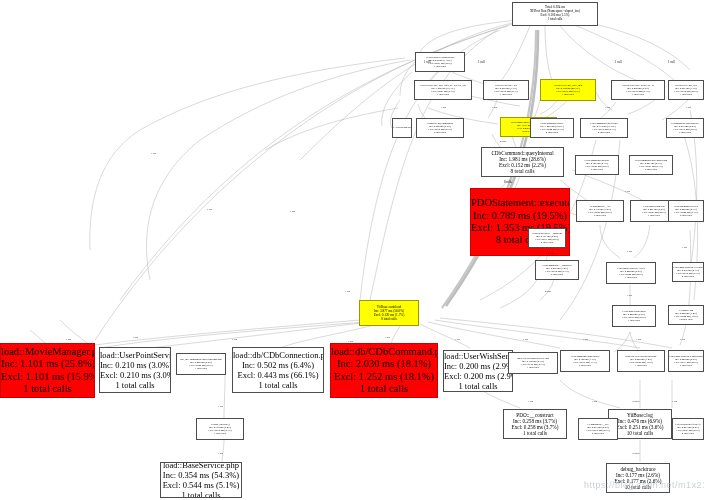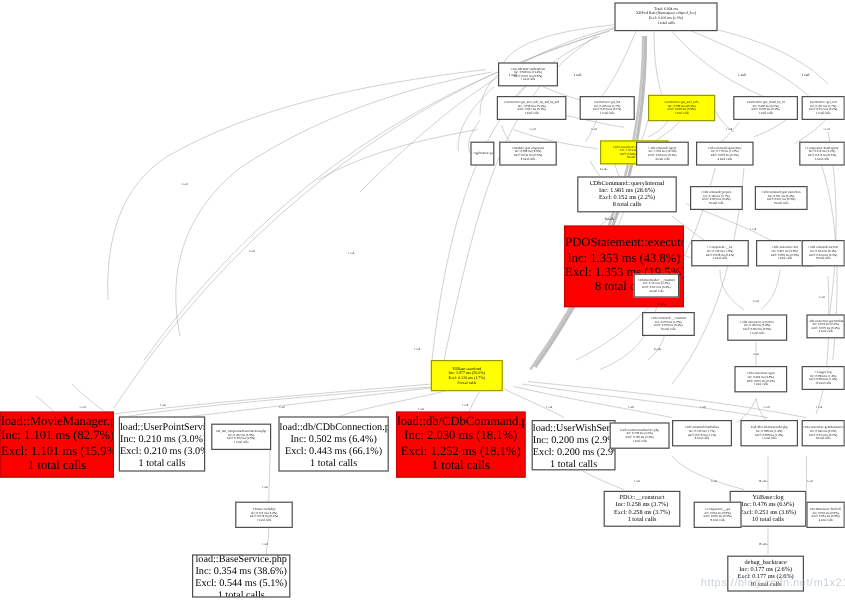--- a/index.html
+++ b/index.html
@@ -136,35 +136,35 @@
 
   <div class="node root t-root" style="left:512px;top:2px;width:86px;height:24px;">
     <span class="ln">Total: 6.924 ms</span>
     <span class="ln">XHProf Run (Namespace=xhprof_foo)</span>
     <span class="ln">Excl: 0.106 ms (1.5%)</span>
     <span class="ln">1 total calls</span>
   </div>
 
   <div class="node red t-xl" style="left:0px;top:343px;width:95px;height:55px;">
     <span class="ln">load::MovieManager.php</span>
-    <span class="ln">Inc: 1.101 ms (82.7%)</span>
+    <span class="ln">Inc: 1.101 ms (25.8%)</span>
     <span class="ln">Excl: 1.101 ms (15.9%)</span>
     <span class="ln">1 total calls</span>
   </div>
 
   <div class="node red t-xl" style="left:330px;top:343px;width:108px;height:55px;">
     <span class="ln">load::db/CDbCommand.php</span>
     <span class="ln">Inc: 2.030 ms (18.1%)</span>
     <span class="ln">Excl: 1.252 ms (18.1%)</span>
     <span class="ln">1 total calls</span>
   </div>
 
   <div class="node red t-xl" style="left:470px;top:188px;width:100px;height:68px;">
     <span class="ln">PDOStatement::execute</span>
-    <span class="ln">Inc: 1.353 ms (43.8%)</span>
+    <span class="ln">Inc: 0.789 ms (19.5%)</span>
     <span class="ln">Excl: 1.353 ms (19.5%)</span>
     <span class="ln">8 total calls</span>
   </div>
 
   <div class="node t-lg" style="left:232px;top:347px;width:92px;height:46px;">
     <span class="ln">load::db/CDbConnection.php</span>
     <span class="ln">Inc: 0.502 ms (6.4%)</span>
     <span class="ln">Excl: 0.443 ms (66.1%)</span>
     <span class="ln">1 total calls</span>
   </div>
@@ -178,21 +178,21 @@
 
   <div class="node t-lg" style="left:443px;top:350px;width:70px;height:42px;">
     <span class="ln">load::UserWishService.php</span>
     <span class="ln">Inc: 0.200 ms (2.9%)</span>
     <span class="ln">Excl: 0.200 ms (2.9%)</span>
     <span class="ln">1 total calls</span>
   </div>
 
   <div class="node t-lg" style="left:160px;top:462px;width:82px;height:36px;">
     <span class="ln">load::BaseService.php</span>
-    <span class="ln">Inc: 0.354 ms (38.6%)</span>
+    <span class="ln">Inc: 0.354 ms (54.3%)</span>
     <span class="ln">Excl: 0.544 ms (5.1%)</span>
     <span class="ln">1 total calls</span>
   </div>
 
   <div class="node t-md" style="left:503px;top:409px;width:64px;height:30px;">
     <span class="ln">PDO::__construct</span>
     <span class="ln">Inc: 0.258 ms (3.7%)</span>
     <span class="ln">Excl: 0.258 ms (3.7%)</span>
     <span class="ln">1 total calls</span>
   </div>

